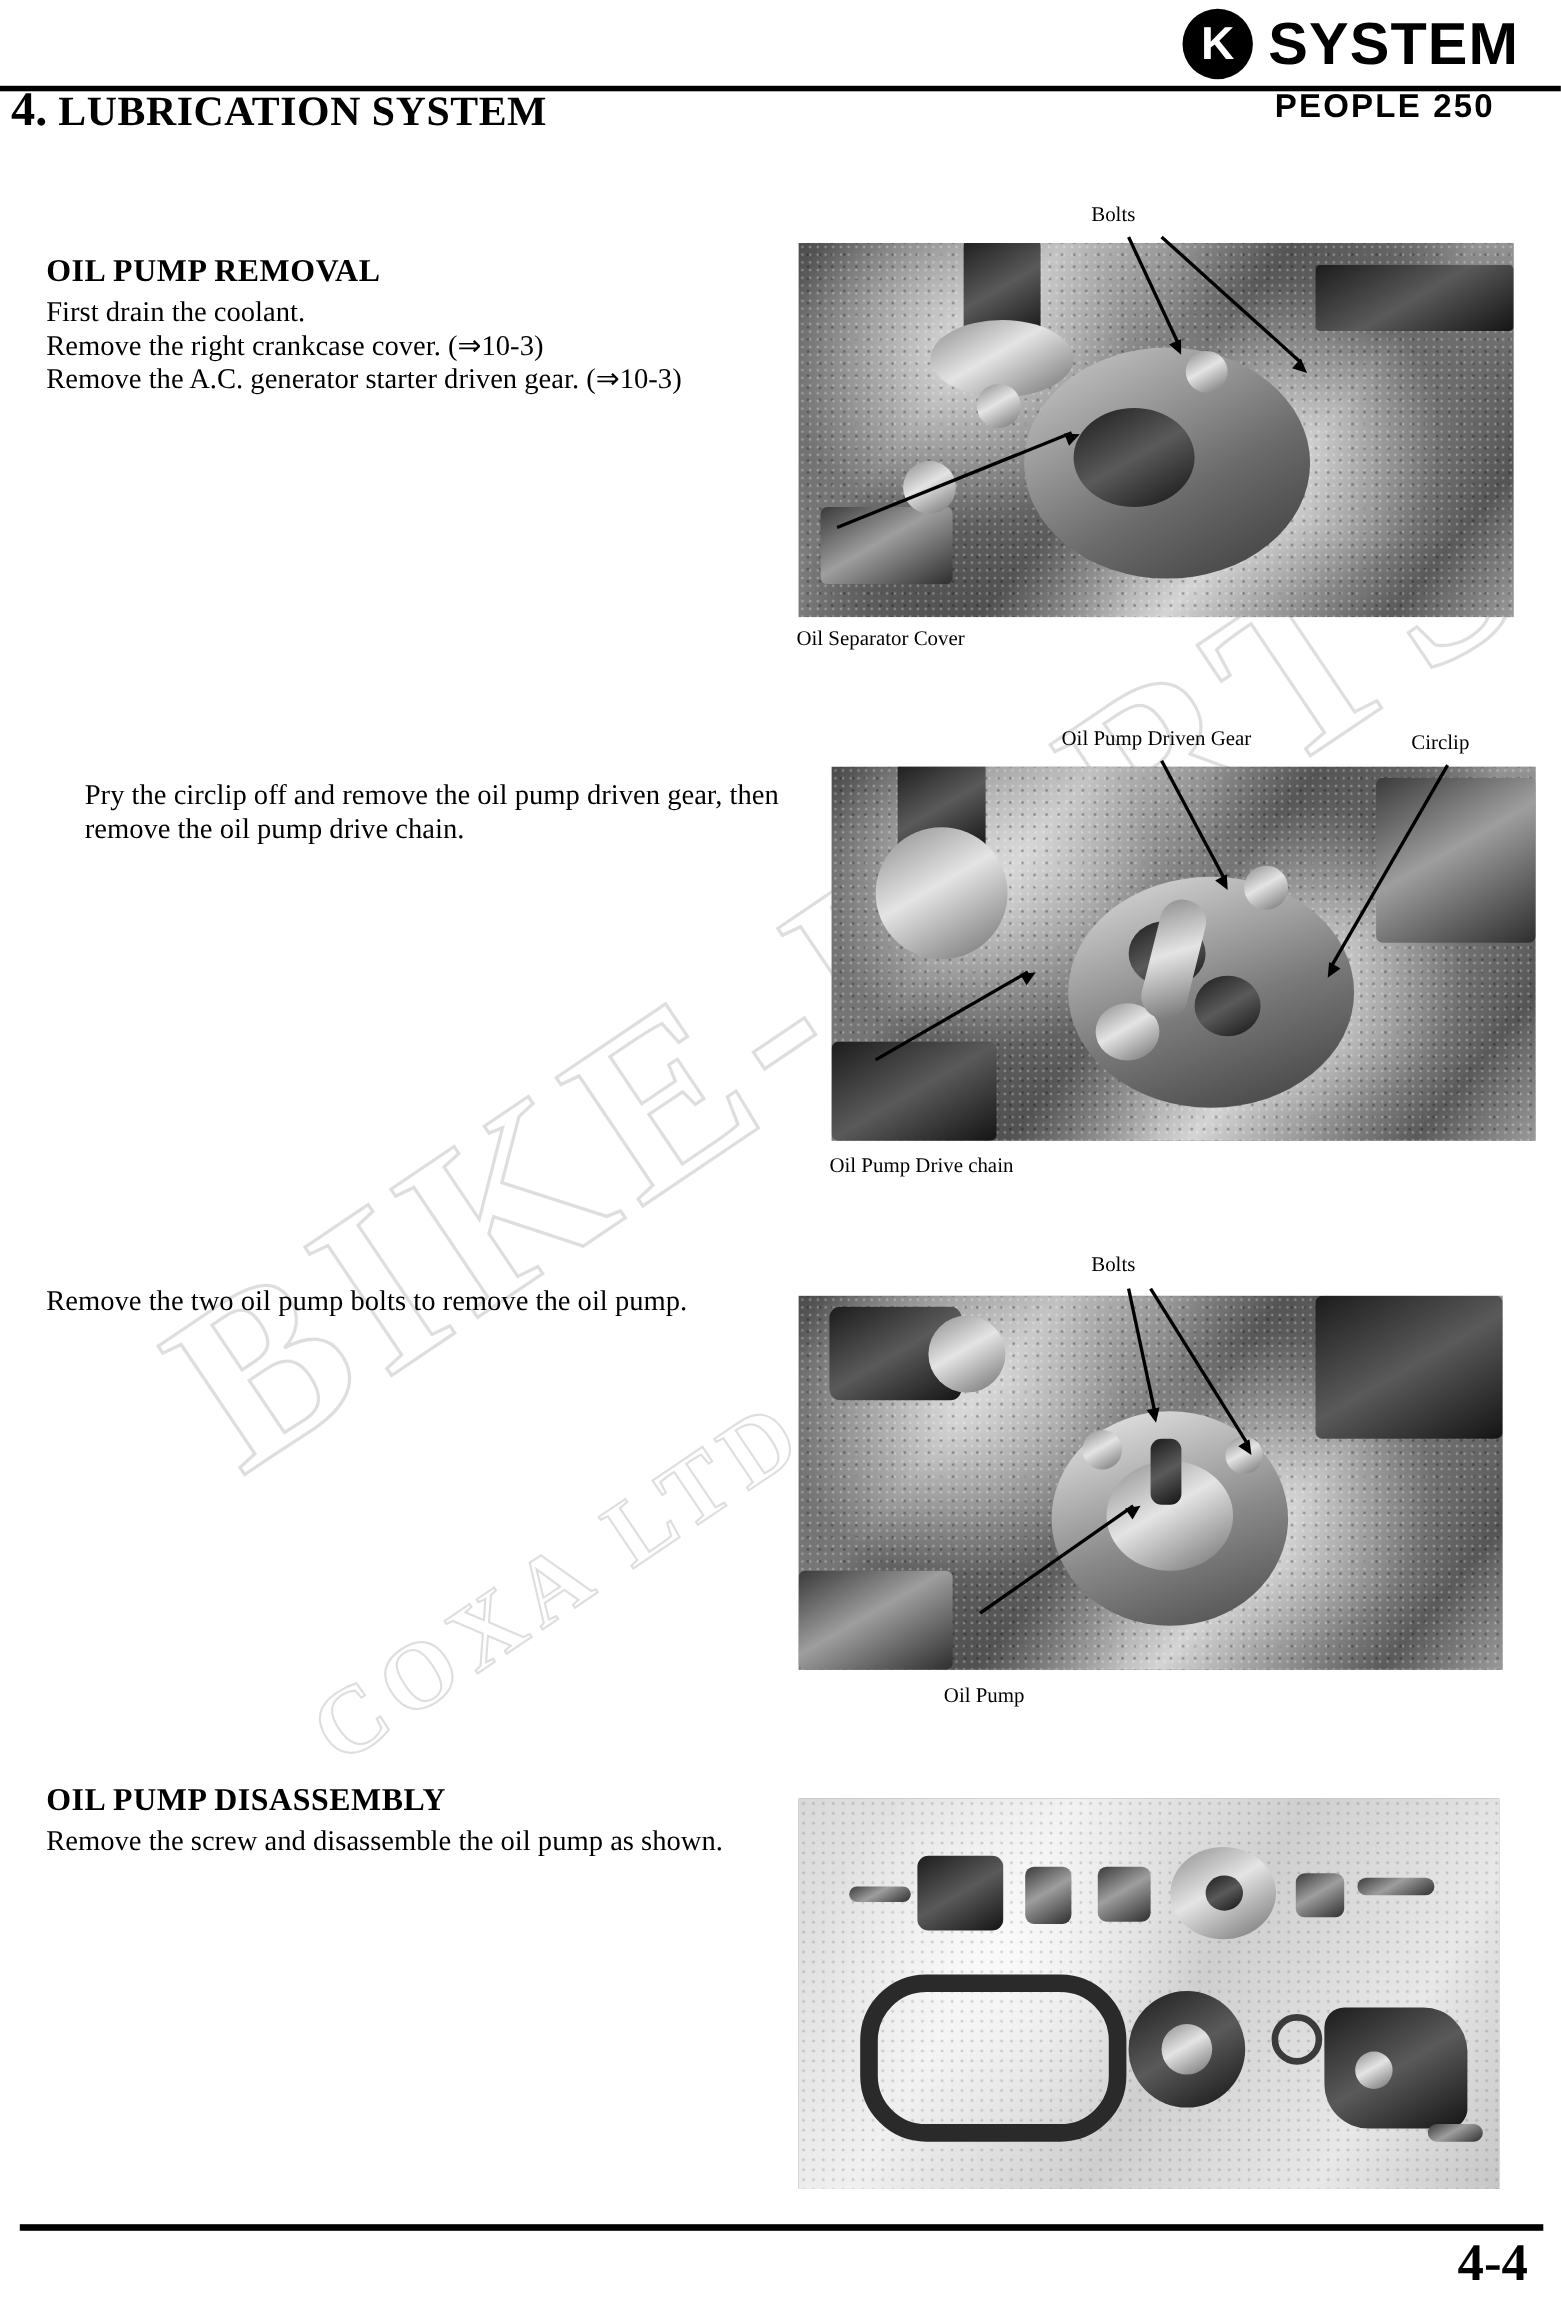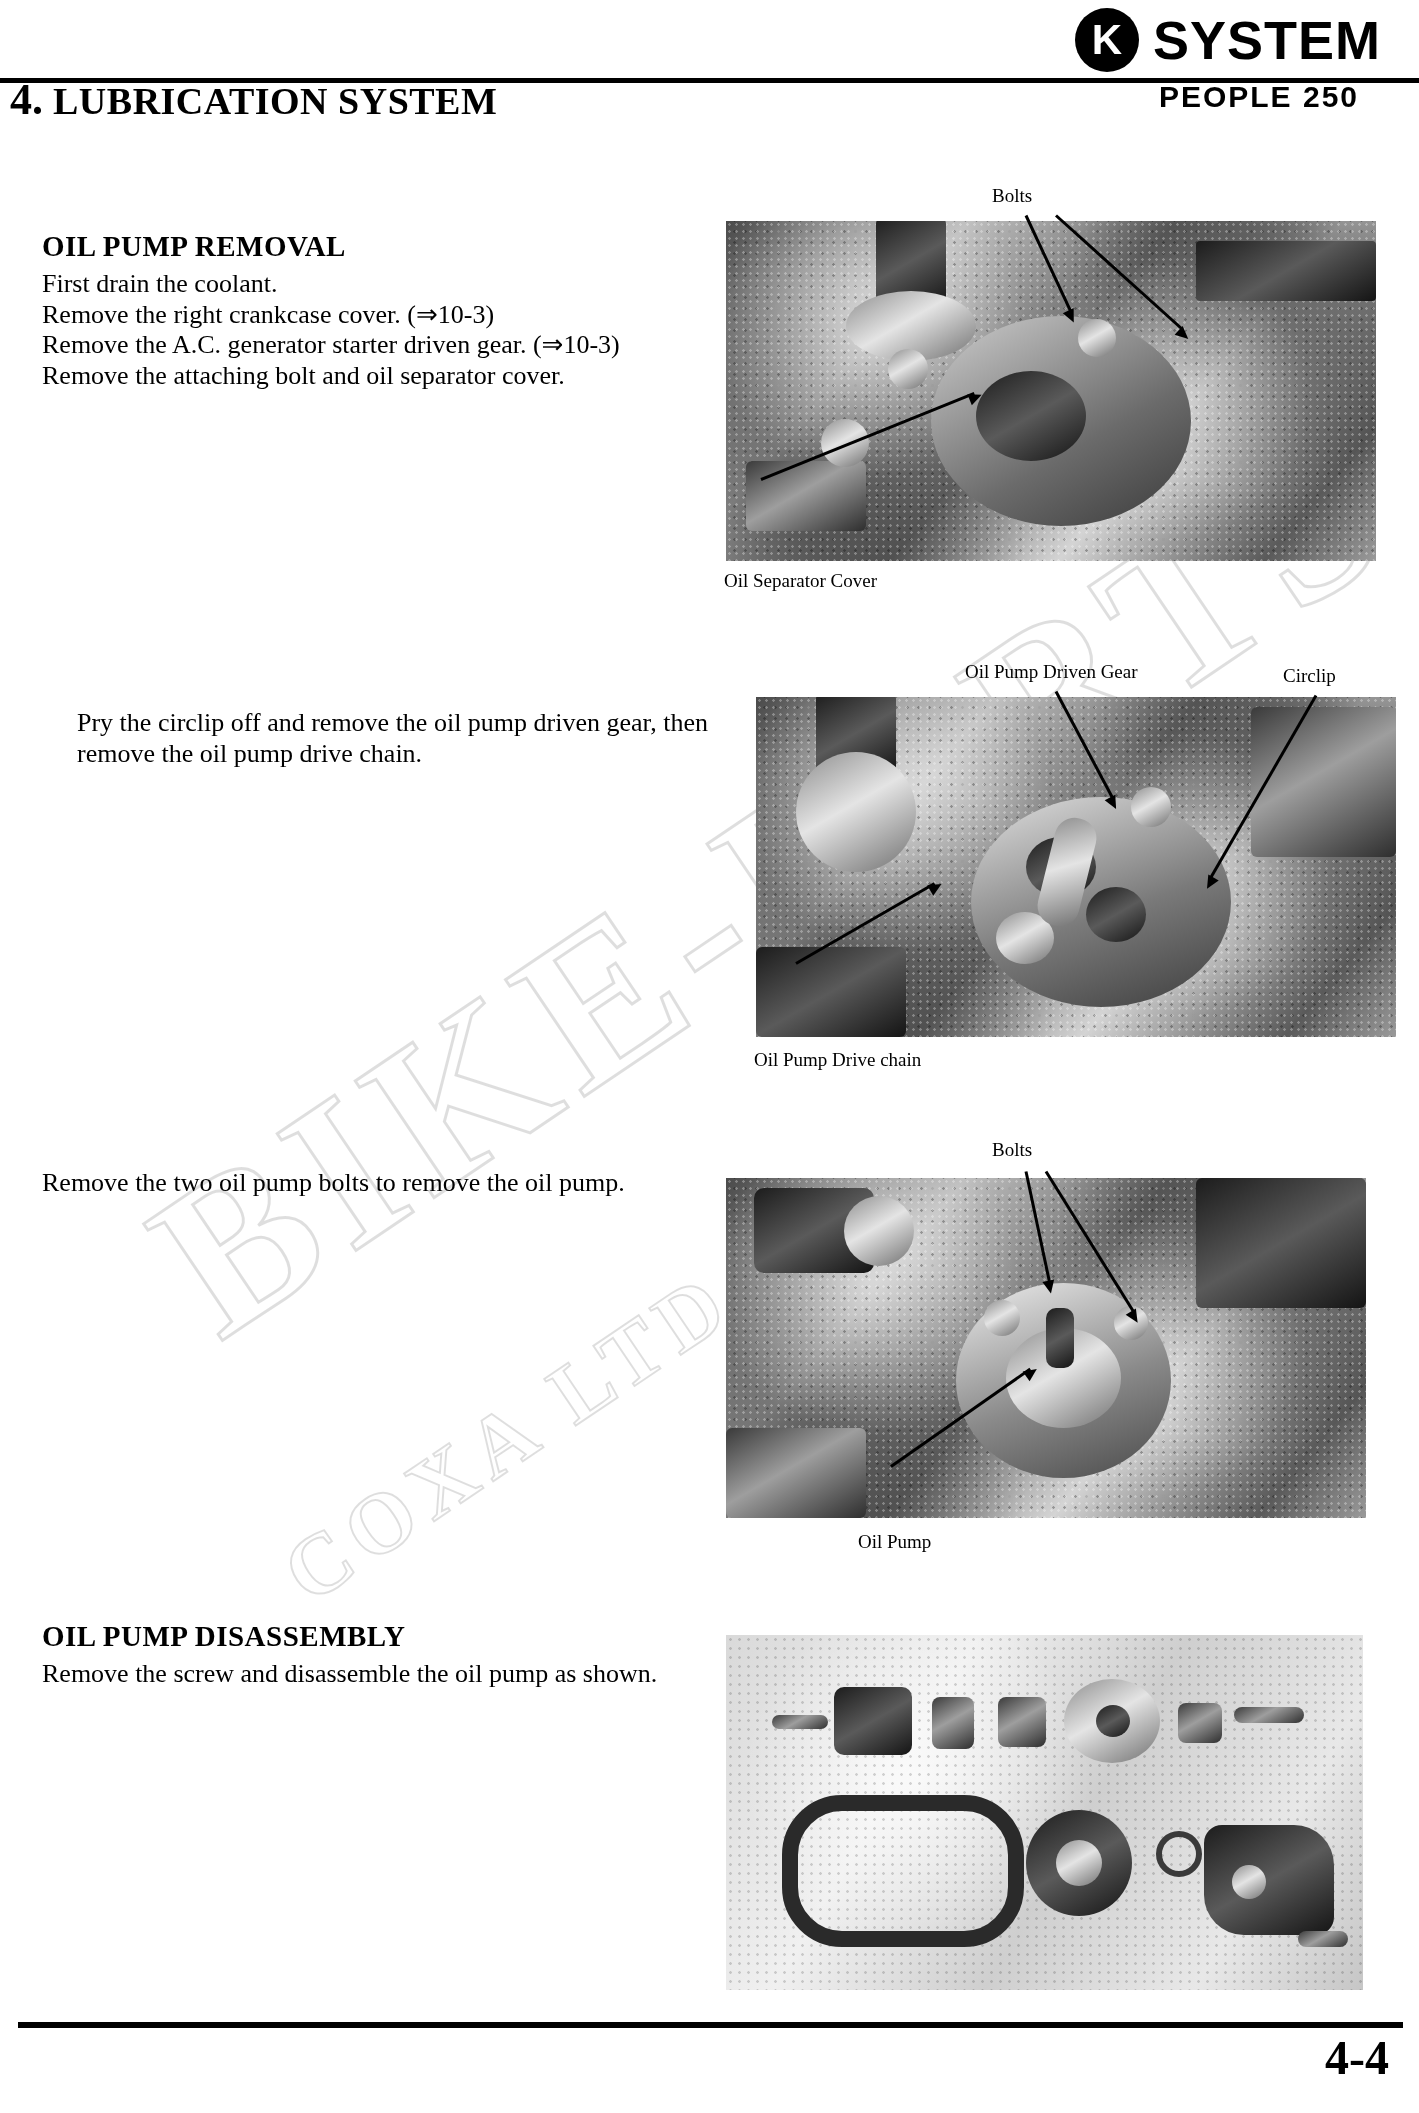--- a/index.html
+++ b/index.html
@@ -259,21 +259,20 @@
   <div class="model-name">PEOPLE 250</div>
 </div>
 
 <div class="content">
 
   <div class="text-col" style="top:230px;">
     <div class="sec-title">OIL PUMP REMOVAL</div>
     <div class="body-text">First drain the coolant.</div>
     <div class="body-text">Remove the right crankcase cover. (⇒10-3)</div>
     <div class="body-text">Remove the A.C. generator starter driven gear. (⇒10-3)</div>
-    <div class="body-text">Remove the attaching bolt and oil separator cover.</div>
   </div>
 
   <div class="text-col" style="top:708px;margin-left:35px;">
     <div class="body-text">Pry the circlip off and remove the oil pump driven gear, then remove the oil pump drive chain.</div>
   </div>
 
   <div class="text-col" style="top:1620px;">
     <div class="sec-title">OIL PUMP DISASSEMBLY</div>
     <div class="body-text">Remove the screw and disassemble the oil pump as shown.</div>
   </div>

